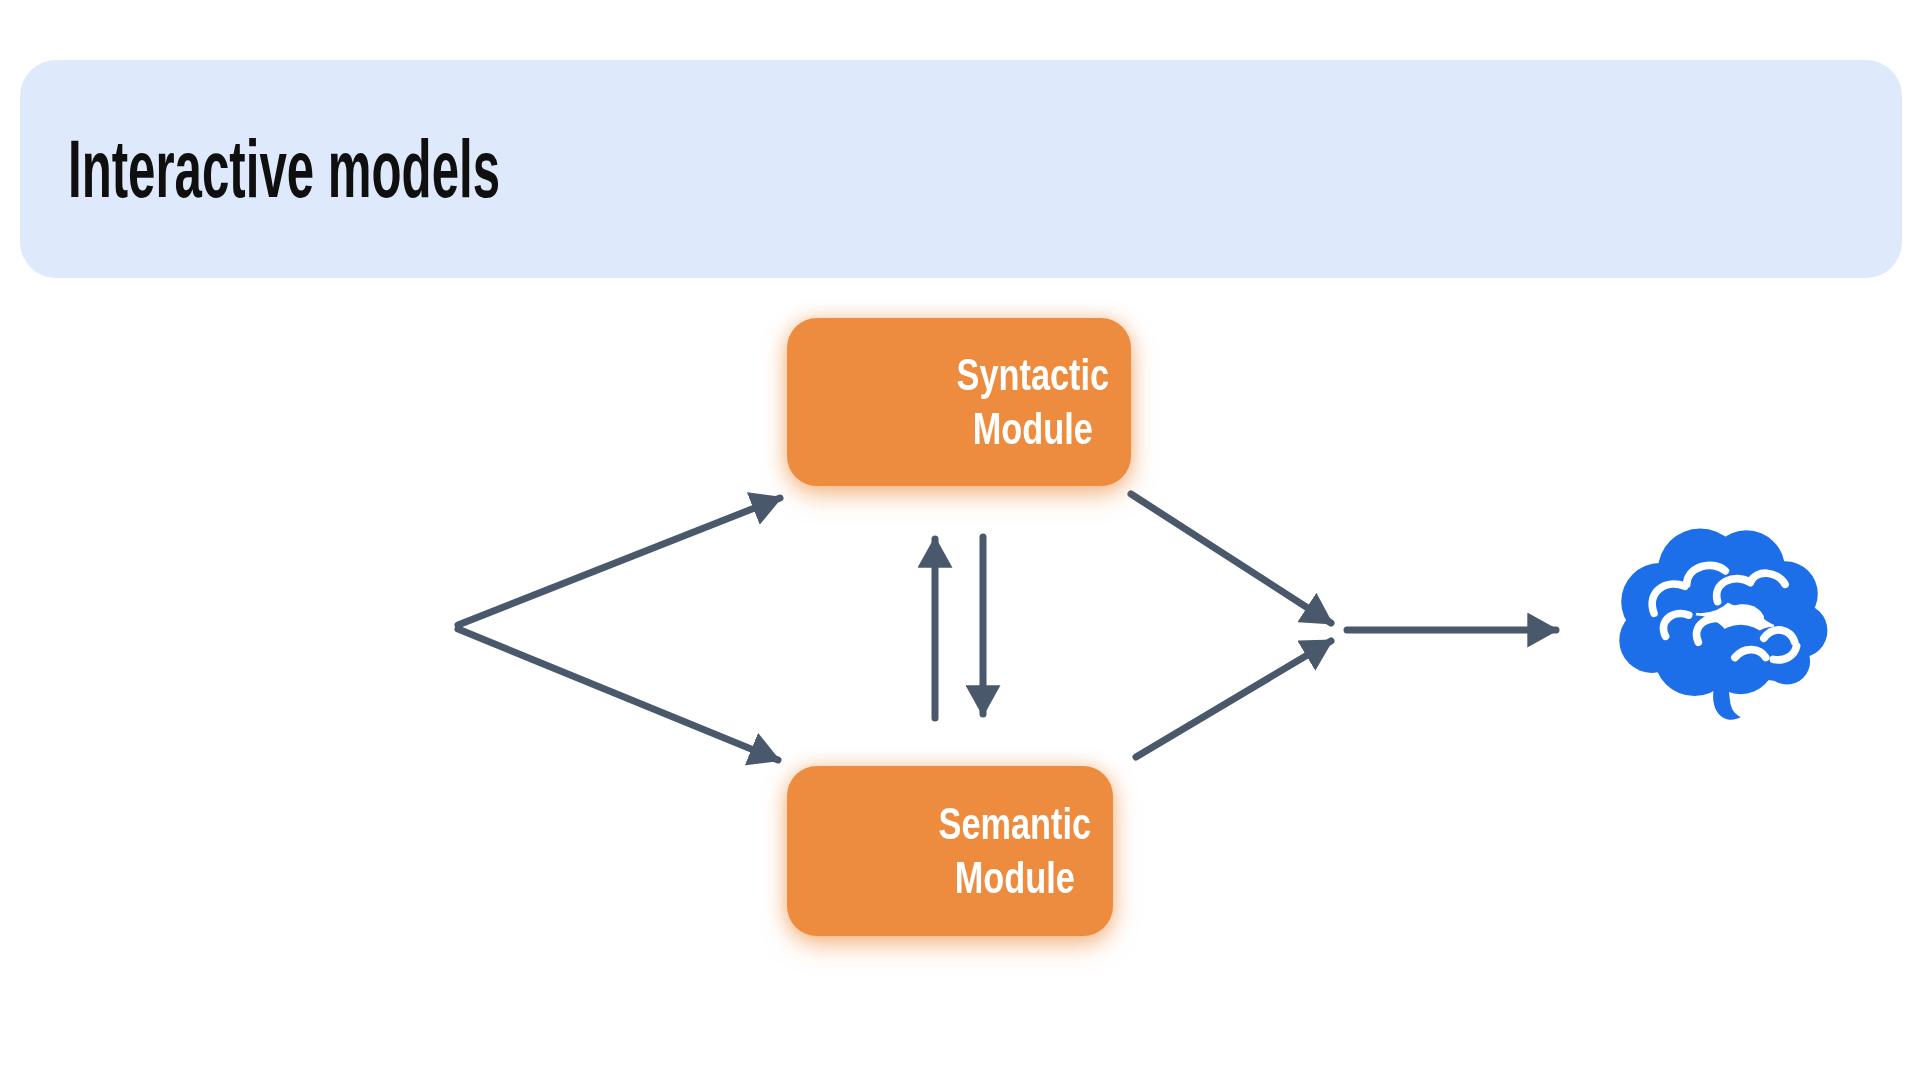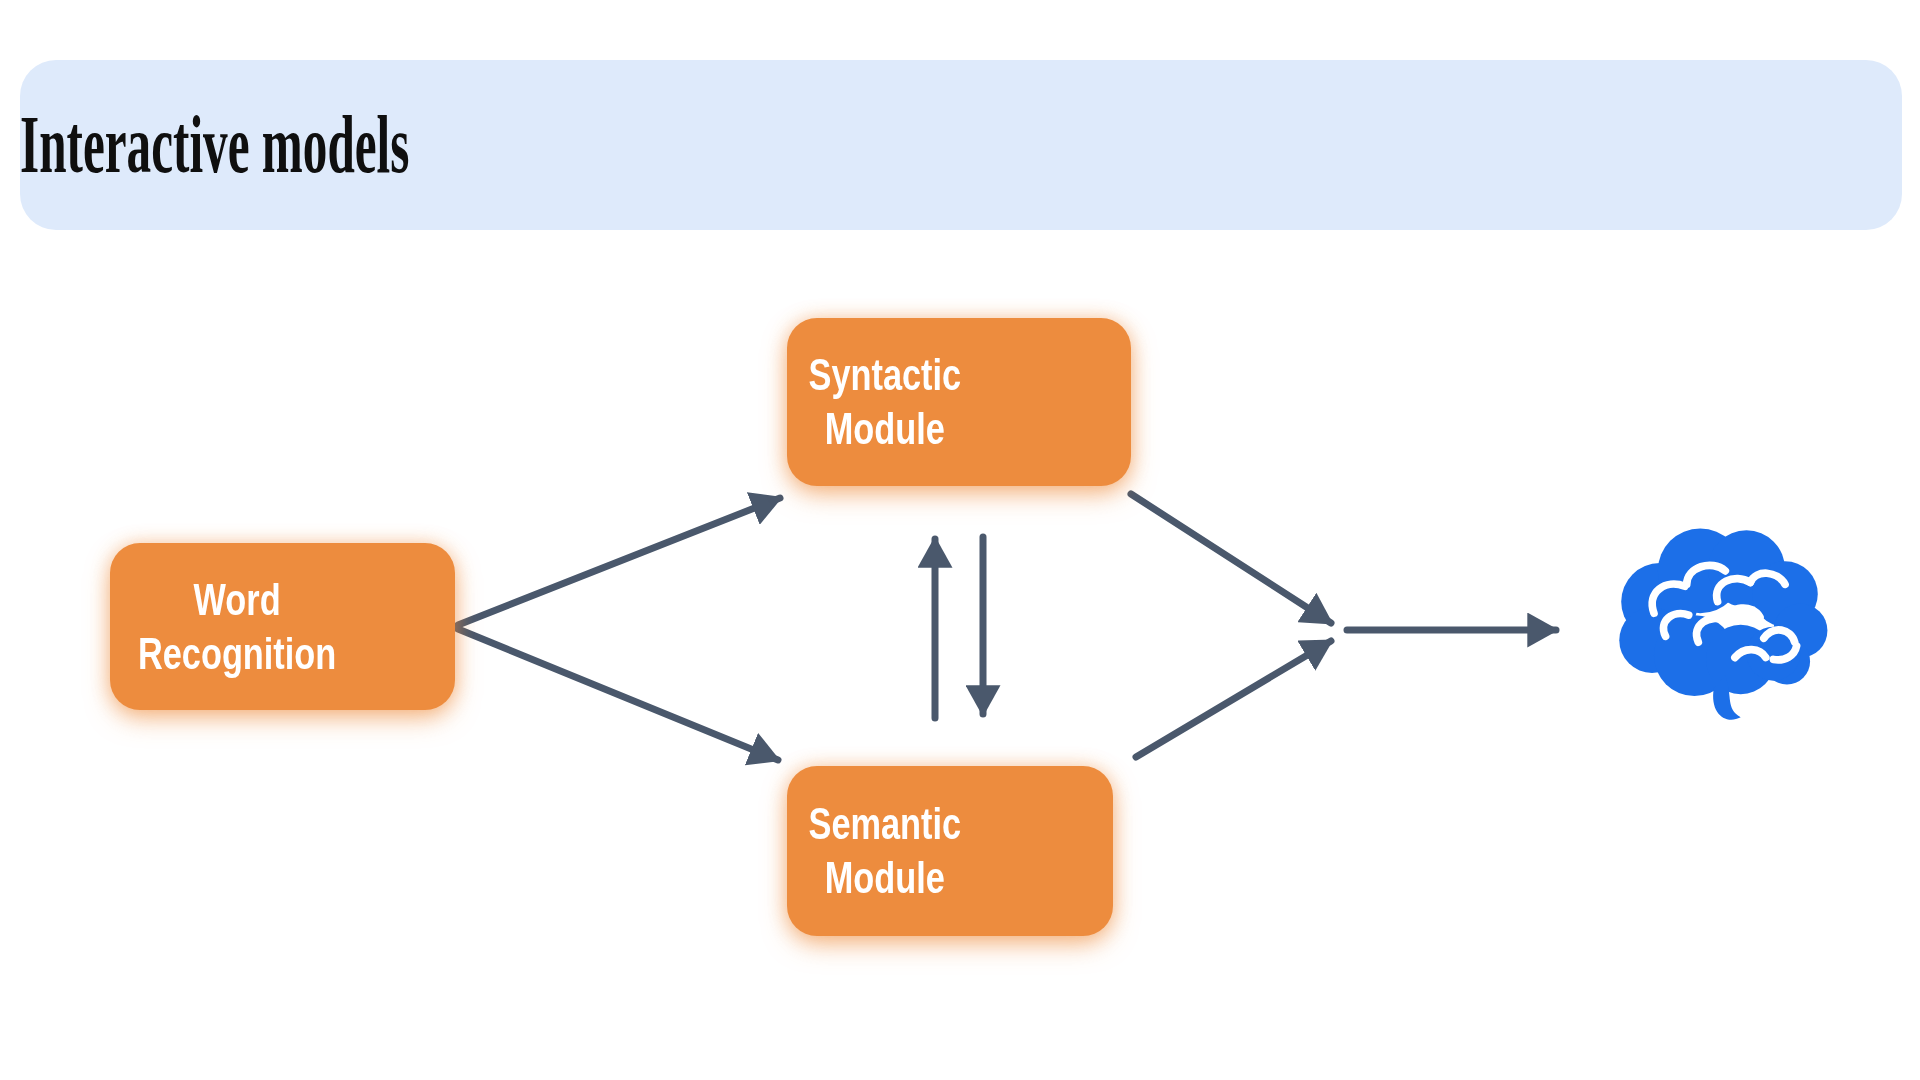--- a/index.html
+++ b/index.html
@@ -18,44 +18,44 @@
     position:relative;
     width:1920px;height:1080px;
     background:var(--page-bg,#fff);
     overflow:hidden;
     margin:0 auto;
   }
   
   .banner{
     position:absolute;
     left:20px;top:60px;
-    width:1882px;height:170px;
+    width:1882px;height:218px;
     background:var(--header-bg,#DEEAFB);
     border-radius:36px;
     display:flex;
     align-items:center;
-    font-family:Liberation Serif, serif;
+    padding-left:48px;
   }
   .title{
     font-size:82px;
     font-weight:700;
     color:var(--title-text,#0f0f0f);
     letter-spacing:0px;
     transform:scaleX(0.60);
     transform-origin:left center;
     white-space:nowrap;
   }
   
   .node{
     position:absolute;
     background:var(--node-fill,#ED8C3E);
     border-radius:30px;
     display:flex;
     align-items:center;
-    justify-content:flex-start;
+    justify-content:flex-end;
     box-shadow:0 10px 26px -2px rgba(239,140,60,.55), 0 0 18px rgba(239,140,60,.38);
   }
   .node-label{
     color:var(--node-text,#fff);
     font-size:44px;
     font-weight:700;
     line-height:1.22;
     text-align:center;
     transform:scaleX(0.78);
     transform-origin:center center;
@@ -105,26 +105,20 @@
     </defs>
     <line class="arrow-line" x1="458" y1="625" x2="780" y2="498" marker-end="url(#ah)"></line>
     <line class="arrow-line" x1="458" y1="629" x2="778" y2="760" marker-end="url(#ah)"></line>
     <line class="arrow-line" x1="935" y1="718" x2="935" y2="539" marker-end="url(#ah)"></line>
     <line class="arrow-line" x1="983" y1="537" x2="983" y2="714" marker-end="url(#ah)"></line>
     <line class="arrow-line" x1="1131" y1="494" x2="1331" y2="623" marker-end="url(#ah)"></line>
     <line class="arrow-line" x1="1136" y1="757" x2="1331" y2="641" marker-end="url(#ah)"></line>
     <line class="arrow-line" x1="1347" y1="630" x2="1556" y2="630" marker-end="url(#ah)"></line>
   </svg>
 
-  <div class="node node-wr">
-    <div class="node-label">
-      <span>Word</span>
-      <span>Recognition</span>
-    </div>
-  </div>
 
   <div class="node node-syn">
     <div class="node-label">
       <span>Syntactic</span>
       <span>Module</span>
     </div>
   </div>
 
   <div class="node node-sem">
     <div class="node-label">

